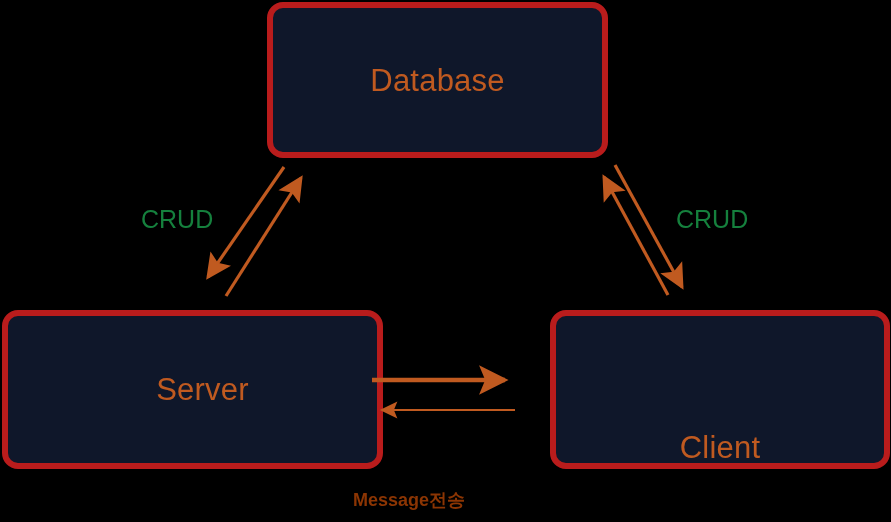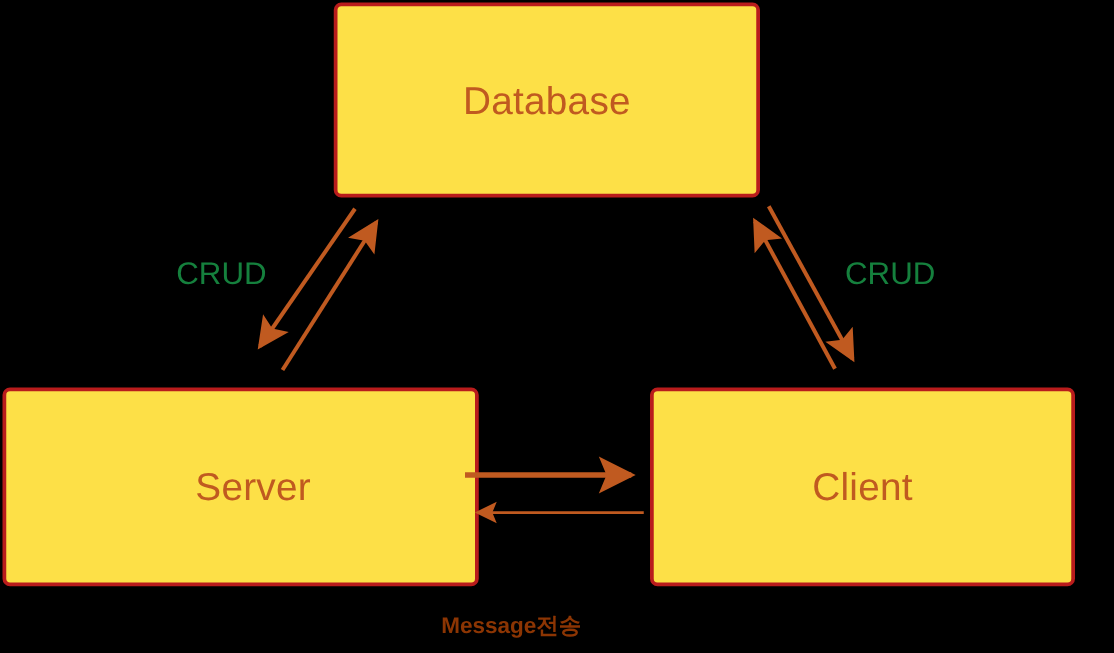--- a/index.html
+++ b/index.html
@@ -16,23 +16,23 @@
   }
   #canvas {
     position: absolute;
     left: 0; top: 0;
     width: 891px;
     height: 522px;
     background: #000000;
   }
   .node-box {
     position: absolute;
-    background: #fde047;
-    border: 3px solid #b91c1c;
-    border-radius: 6px;
+    background: #0f172a;
+    border: 6px solid #b91c1c;
+    border-radius: 16px;
     box-sizing: border-box;
     display: flex;
     align-items: center;
     justify-content: center;
   }
   .node-label {
     color: #C05A20;
     font-size: 31px;
     font-weight: 400;
     letter-spacing: 0.2px;
@@ -46,24 +46,25 @@
     height: 156px;
   }
   #node-server {
     left: 2px;
     top: 310px;
     width: 381px;
     height: 159px;
     padding-left: 20px;
   }
   #node-client {
-    left: 520px;
+    left: 550px;
     top: 310px;
     width: 340px;
     height: 159px;
+    align-items: flex-end;
   }
   #arrows-layer {
     position: absolute;
     left: 0; top: 0;
     width: 891px;
     height: 522px;
     pointer-events: none;
   }
   .edge-label {
     position: absolute;

